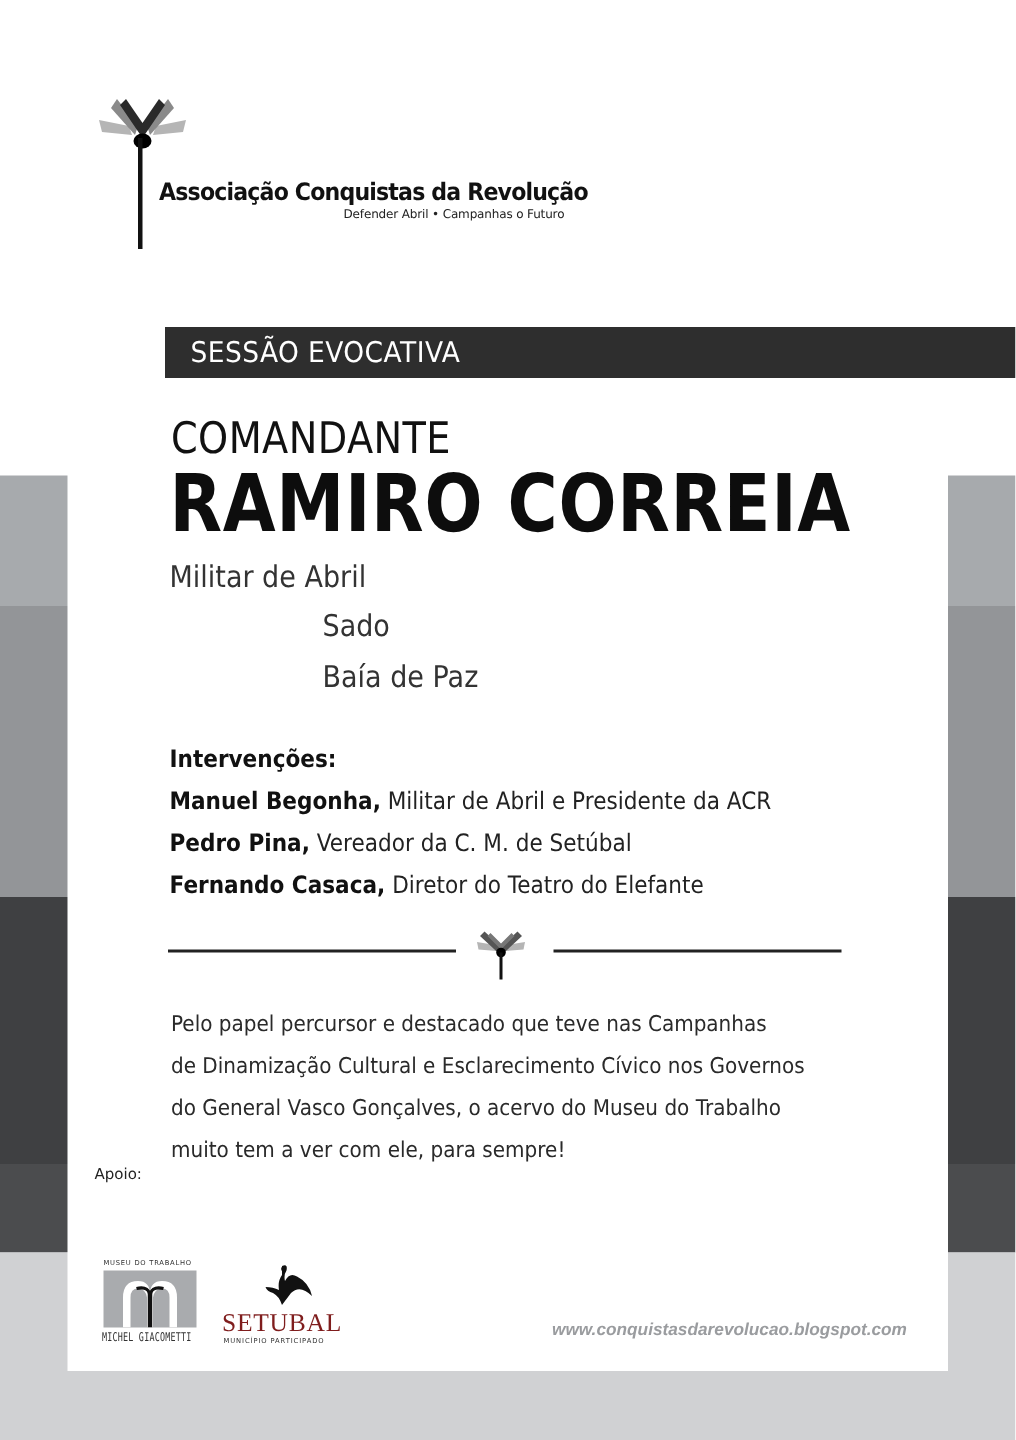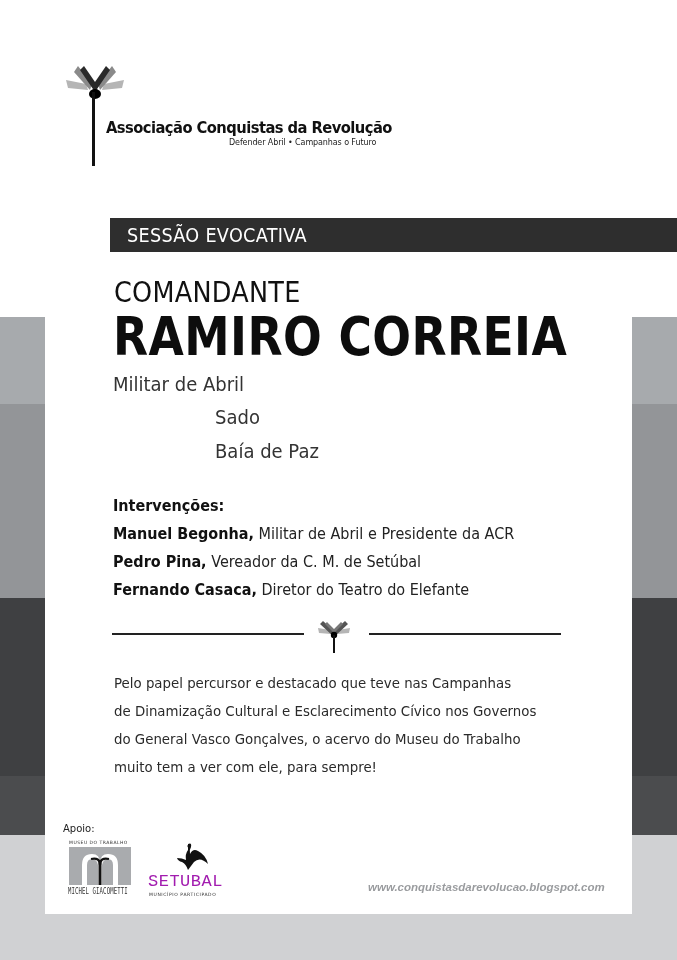--- a/index.html
+++ b/index.html
@@ -13,25 +13,25 @@
     .banner { position:absolute; left:110px; top:218px; width:567px; height:34px; background:#2e2e2e; }
     .banner-text { left:127px; top:224px; font-size:19px; color:#ffffff; letter-spacing:0.3px; font-family:"DejaVu Sans", sans-serif; transform:scaleX(0.93); transform-origin:left; }
     .rank { left:114px; top:275px; font-size:29px; font-weight:300; color:#111; letter-spacing:0.3px; font-family:"DejaVu Sans", sans-serif; transform:scaleX(0.88); transform-origin:left; font-weight:normal; }
     .name { left:113px; top:306px; font-size:53px; font-weight:bold; color:#0d0d0d; letter-spacing:0.5px; font-family:"DejaVu Sans", sans-serif; transform:scaleX(0.86); transform-origin:left; }
     .sub { font-size:20px; color:#333; font-family:"DejaVu Sans", sans-serif; transform:scaleX(0.9); transform-origin:left; }
     .int-head { left:113px; top:496px; font-size:16px; font-weight:bold; color:#111; transform:scaleX(0.9); transform-origin:left; }
     .int-line { left:113px; font-size:16px; color:#222; transform:scaleX(0.9); transform-origin:left; }
     .int-line b { color:#111; }
     .rule { position:absolute; top:633px; height:2px; background:#222; }
     .para { left:114px; font-size:14.5px; color:#2a2a2a; transform:scaleX(0.92); transform-origin:left; }
-    .apoio { left:63px; top:823px; font-size:10px; color:#222; }
+    .apoio { left:63px; top:778px; font-size:10px; color:#222; }
     .museu-box { position:absolute; left:69px; top:847px; width:62px; height:38px; background:#a9abae; }
     .museu-top { left:69px; top:840px; font-size:4.5px; letter-spacing:0.5px; color:#333; }
     .museu-bot { left:68px; top:887px; font-size:8px; letter-spacing:0.2px; color:#333; font-family:"DejaVu Sans Mono", monospace; transform:scaleX(0.7); transform-origin:left; }
-    .setubal { left:148px; top:872px; font-family:Liberation Mono, monospace; font-size:17px; color:#a21caf; letter-spacing:0.5px; }
+    .setubal { left:148px; top:872px; font-family:Liberation Serif, serif; font-size:17px; color:#7f1d1d; letter-spacing:0.5px; }
     .setubal-sub { left:149px; top:892px; font-size:4.5px; letter-spacing:0.6px; color:#333; }
     .website { left:368px; top:881px; font-family:"Liberation Sans", sans-serif; font-style:italic; font-weight:bold; font-size:11.5px; color:#9a9c9f; }
   </style>
 </head>
 <body>
 
 <div class="band" style="top:317px;height:87px;background:#a7aaad;"></div>
 <div class="band" style="top:404px;height:194px;background:#939598;"></div>
 <div class="band" style="top:598px;height:178px;background:#3f4042;"></div>
 <div class="band" style="top:776px;height:59px;background:#4b4c4e;"></div>

